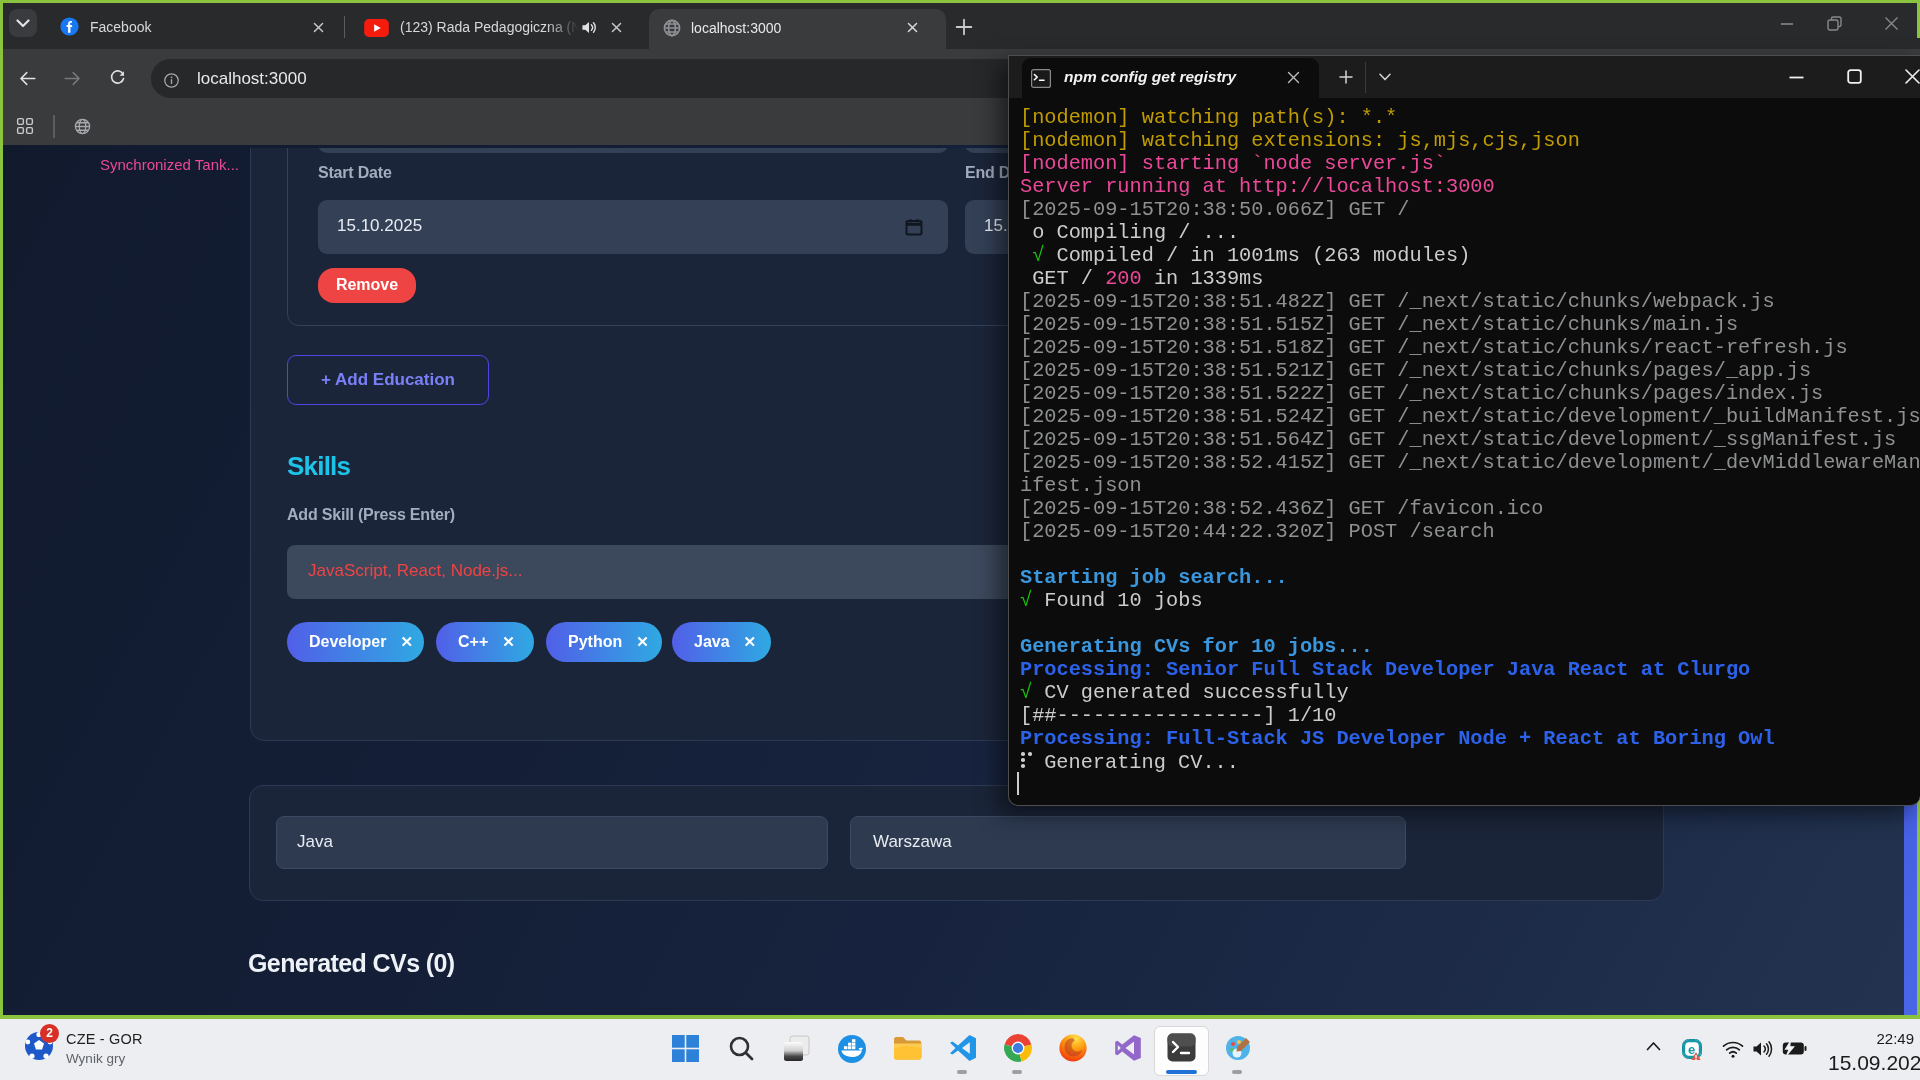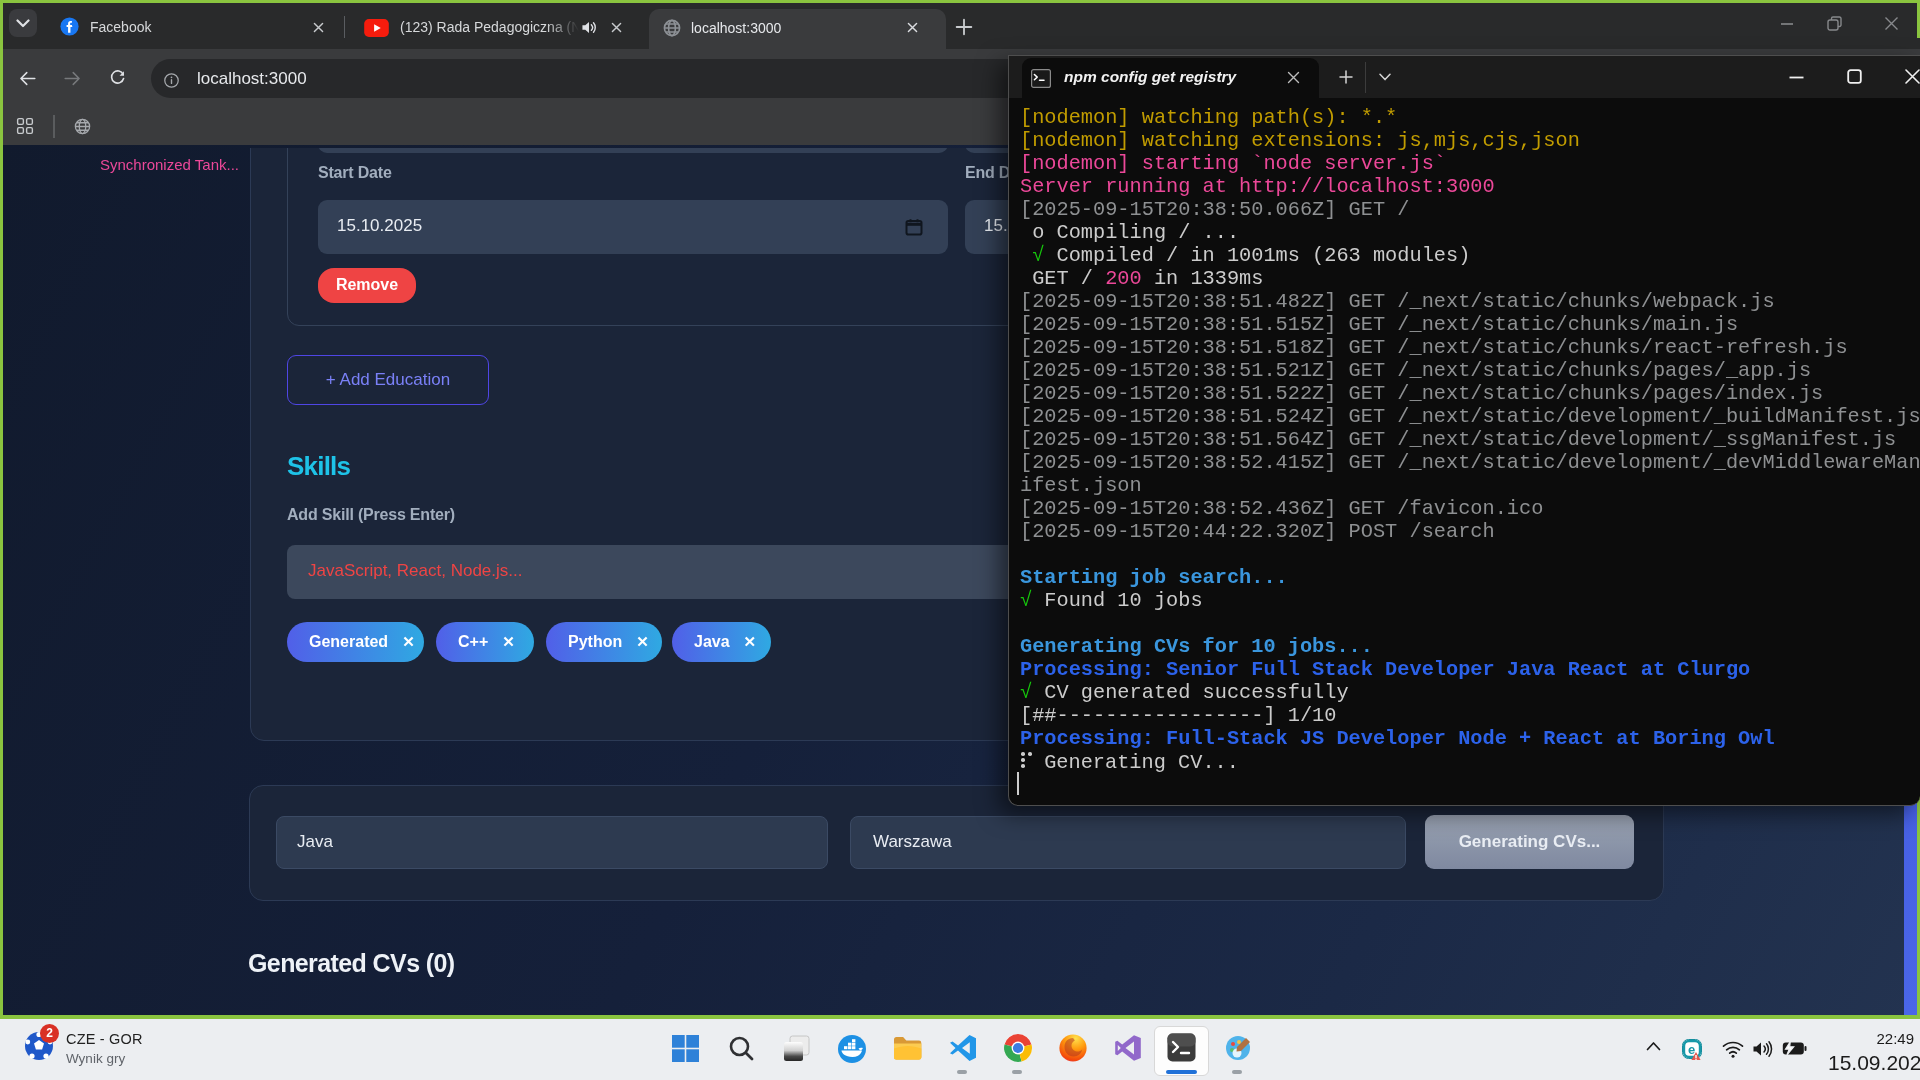--- a/index.html
+++ b/index.html
@@ -155,38 +155,37 @@
       <path d="M1.5 4.8h15v3h-15z" fill="#10161f"></path>
       <path d="M5.5 1.2v3 M12.5 1.2v3" stroke="#10161f" stroke-width="2"></path>
     </svg>
 
 <div class="abs lbl" style="left:965px;top:16px;">End Date</div>
 <div class="abs input" style="left:965px;top:52px;width:630px;height:54px;"></div>
 <div class="abs" style="left:984px;top:68px;color:#e8ecf2;font-size:17px;">15.10.2025</div>
 
 <div class="abs" style="left:318px;top:120px;width:98px;height:35px;background:#ef4444;border-radius:16px;color:#fff;font-weight:bold;font-size:16px;text-align:center;line-height:34px;">Remove</div>
 
-<div class="abs" style="left:287px;top:207px;width:202px;height:50px;border:1px solid #4f46e5;border-radius:9px;color:#7a80f7;font-weight:normal;font-size:17px;text-align:center;line-height:48px;">+ Add Education</div>
+<div class="abs" style="left:287px;top:207px;width:202px;height:50px;border:1px solid #4f46e5;border-radius:9px;color:#7a80f7;font-weight:bold;font-size:17px;text-align:center;line-height:48px;">+ Add Education</div>
 
 <div class="abs" style="left:287px;top:303px;color:#1ec3e8;font-weight:bold;font-size:26px;letter-spacing:-0.8px;">Skills</div>
 <div class="abs lbl" style="left:287px;top:358px;">Add Skill (Press Enter)</div>
 <div class="abs" style="left:287px;top:397px;width:1335px;height:54px;background:#3c485c;border-radius:8px;"></div>
 <div class="abs" style="left:308px;top:413px;color:#ef4444;font-size:17px;">JavaScript, React, Node.js...</div>
 
-<div class="abs chip" style="left:287px;top:474px;width:137px;">Generated</div>
+<div class="abs chip" style="left:287px;top:474px;width:137px;">Developer</div>
 <div class="abs chip" style="left:436px;top:474px;width:98px;">C++</div>
 <div class="abs chip" style="left:546px;top:474px;width:116px;">Python</div>
 <div class="abs chip" style="left:672px;top:474px;width:99px;">Java</div>
 
 <div class="abs" style="left:249px;top:637px;width:1415px;height:116px;background:#1b2539;border:1px solid #2c3a55;border-radius:14px;"></div>
 <div class="abs" style="left:276px;top:668px;width:552px;height:53px;background:#2d3a50;border:1px solid #3b4a64;border-radius:8px;"></div>
 <div class="abs" style="left:297px;top:684px;color:#e8ecf2;font-size:17px;">Java</div>
 <div class="abs" style="left:850px;top:668px;width:556px;height:53px;background:#2d3a50;border:1px solid #3b4a64;border-radius:8px;"></div>
 <div class="abs" style="left:873px;top:684px;color:#e8ecf2;font-size:17px;">Warszawa</div>
-<div class="abs" style="left:1425px;top:667px;width:209px;height:54px;background:linear-gradient(180deg,#99a2b2,#7f89a0);border-radius:9px;color:#e9edf3;font-weight:bold;font-size:17px;text-align:center;line-height:54px;">Generating CVs...</div>
 
 <div class="abs" style="left:248px;top:801px;color:#eef2f7;font-weight:bold;font-size:25px;letter-spacing:-0.6px;">Generated CVs (0)</div>
 
 <div class="abs" style="left:1904px;top:0;width:13px;height:867px;background:linear-gradient(180deg,#3d4ed8,#4a66e8);"></div>
 </div>
 
 <div class="abs green" style="left:0;top:0;width:1920px;height:3px;"></div>
 <div class="abs green" style="left:0;top:0;width:3px;height:1019px;"></div>
 <div class="abs green" style="left:1917px;top:0;width:3px;height:38px;"></div>
 <div class="abs green" style="left:1917px;top:55px;width:3px;height:964px;"></div>

